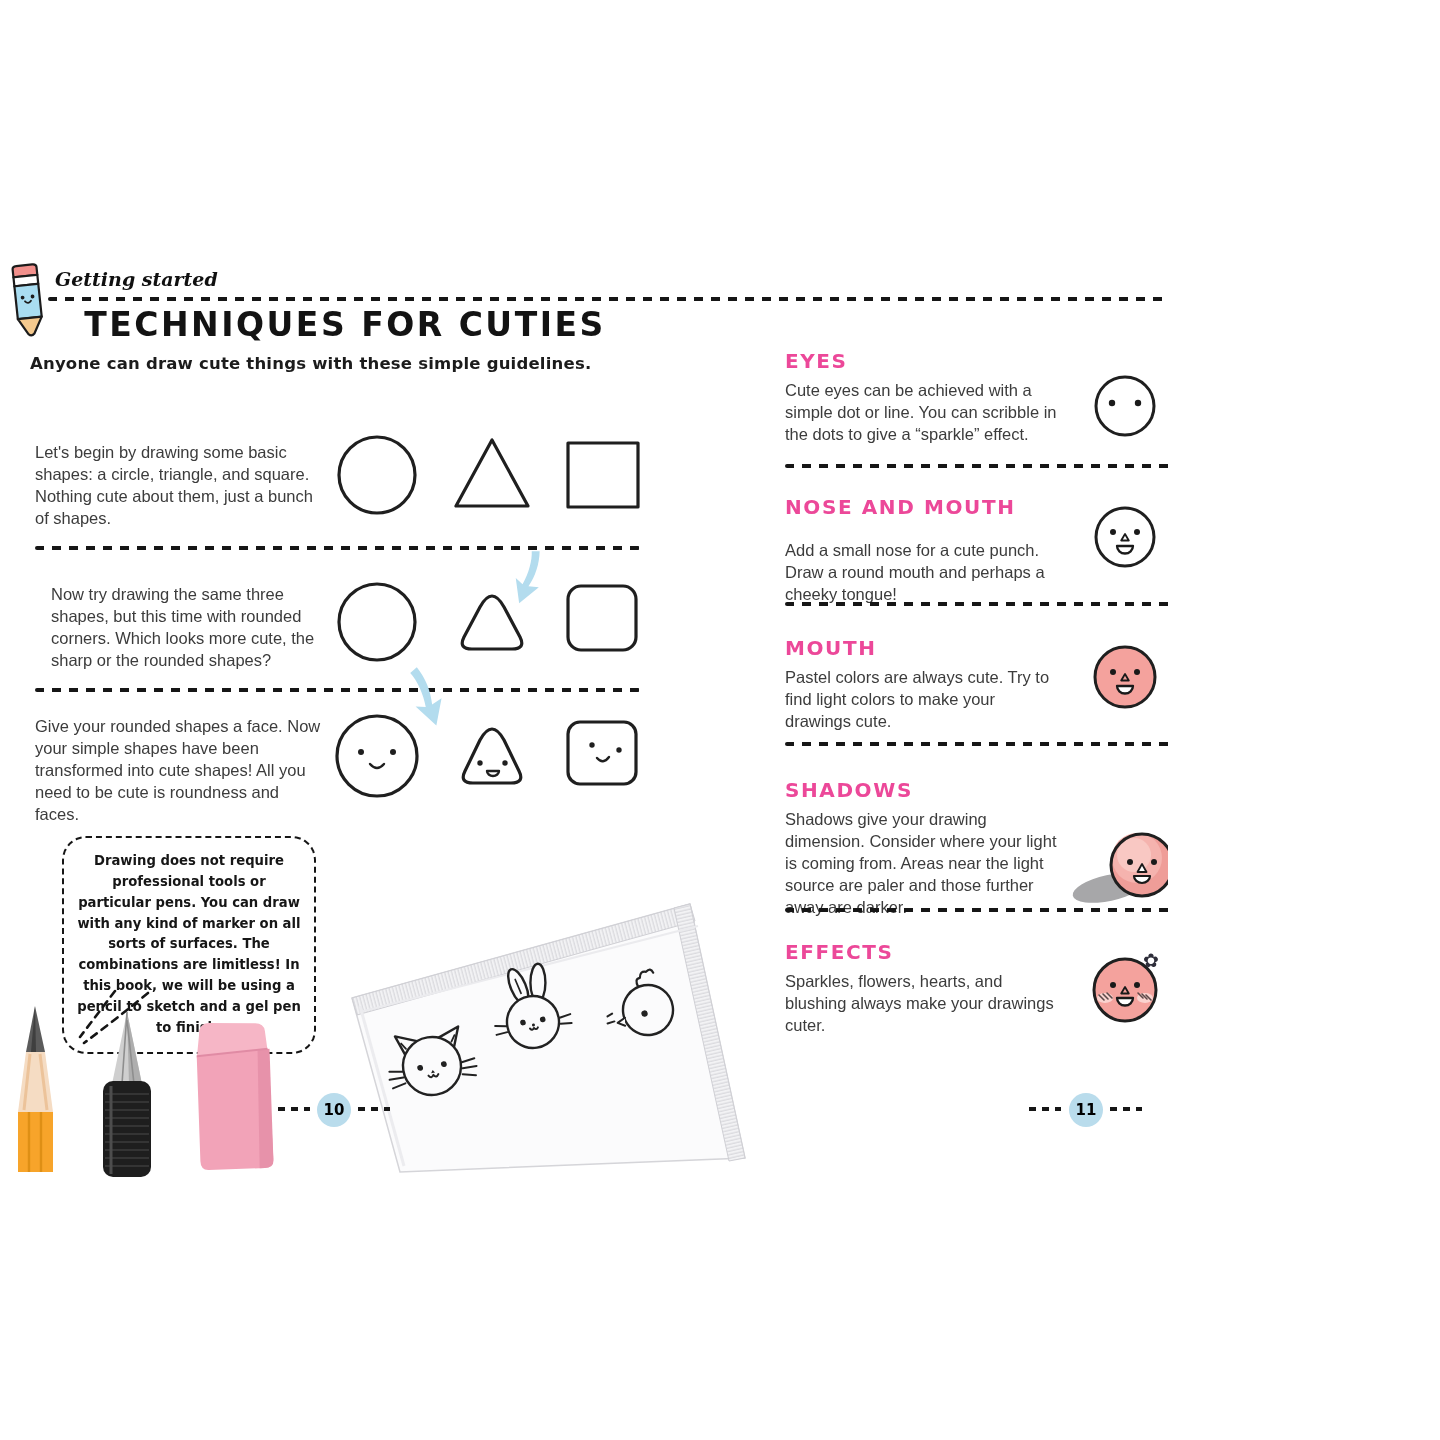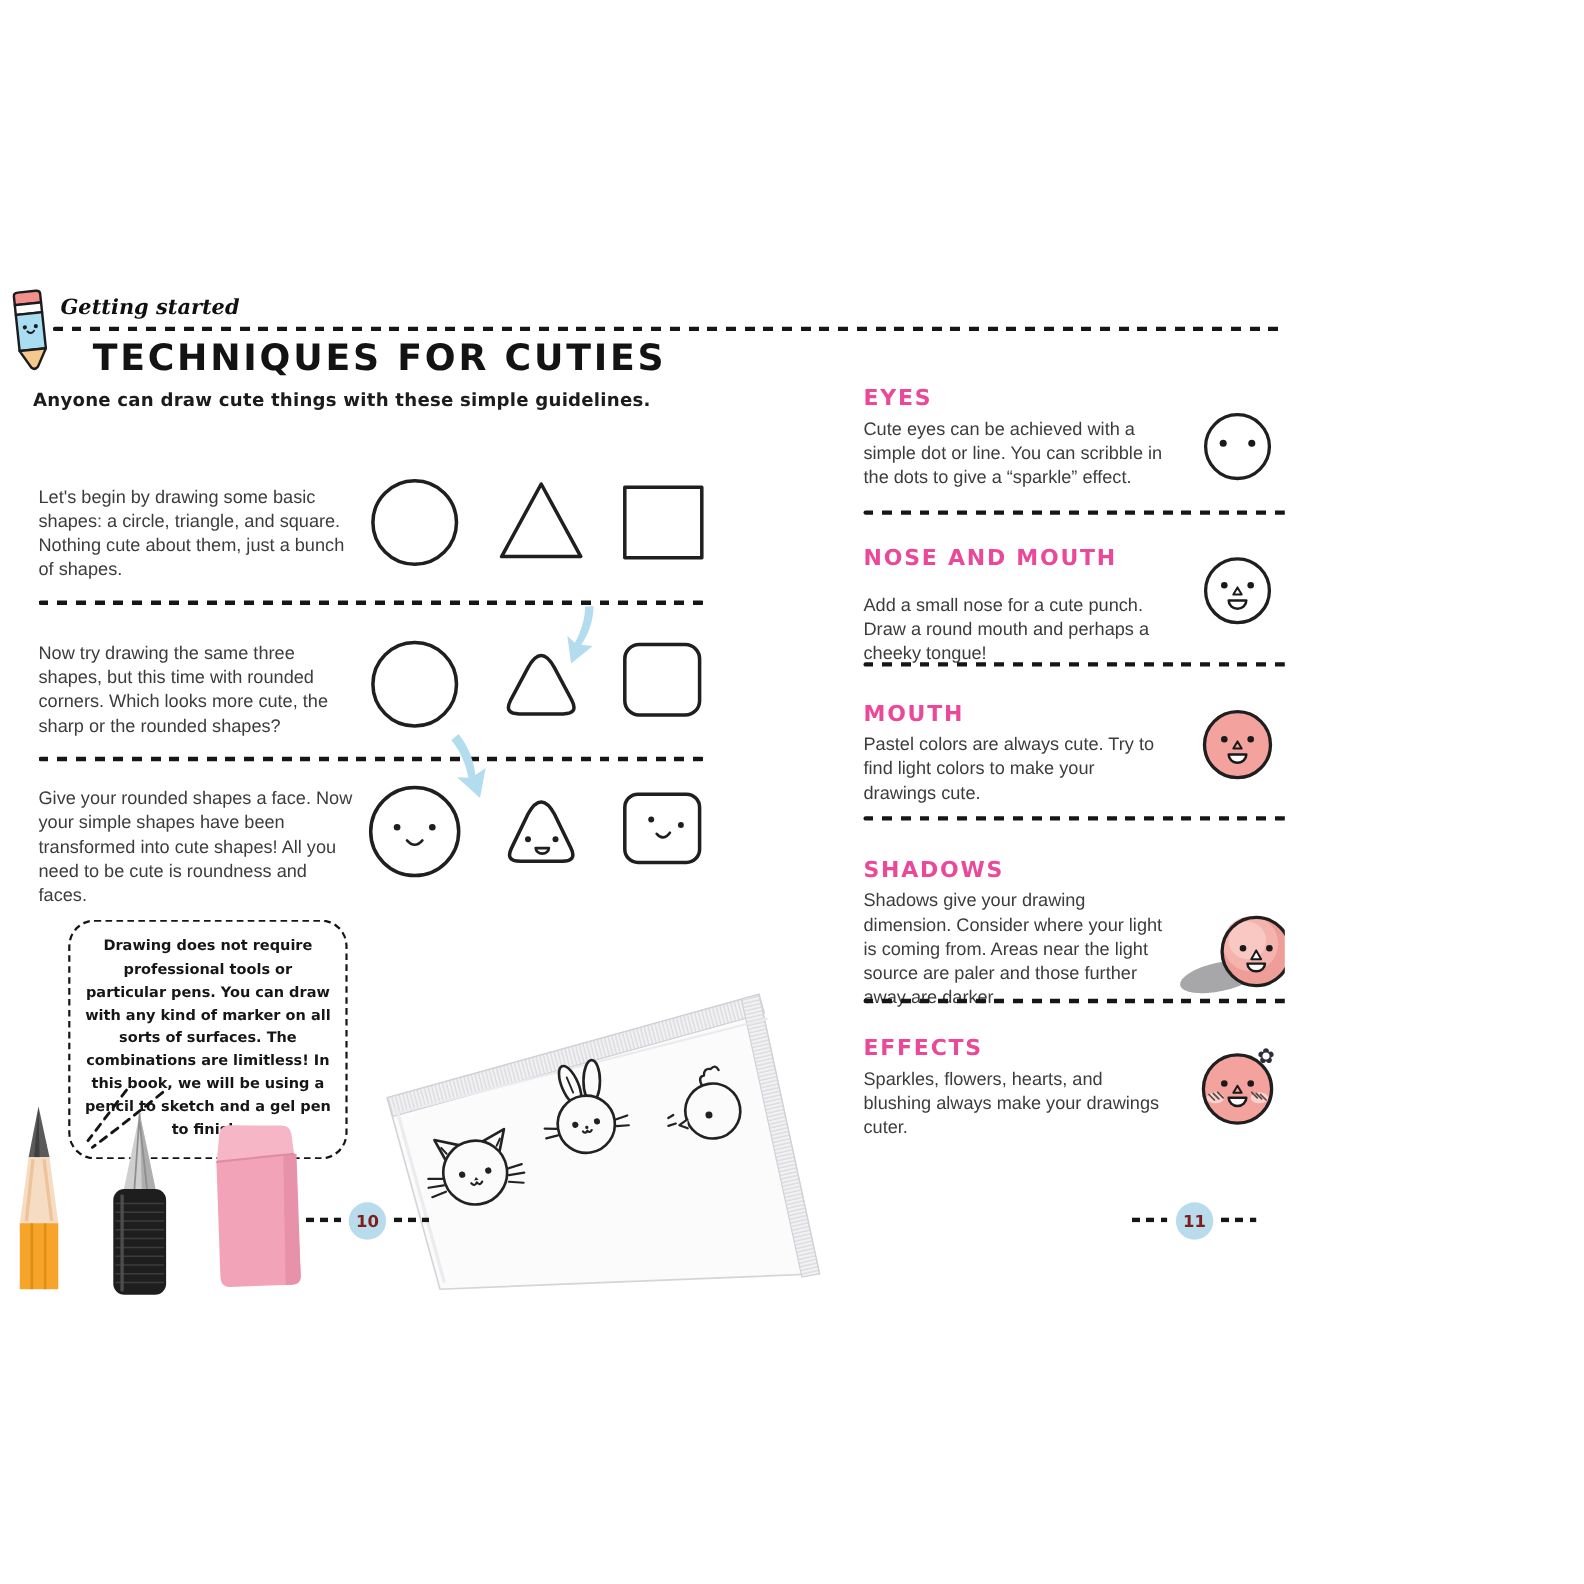--- a/index.html
+++ b/index.html
@@ -10,21 +10,21 @@
   .script-head{font-family:"DejaVu Serif",serif;font-style:italic;font-weight:700;font-size:19px;color:#101010}
   .dash{height:3.6px;background:repeating-linear-gradient(90deg,#161616 0 9px,transparent 9px 17px);border-radius:2px}
   .dash-sm{height:4.2px;background:repeating-linear-gradient(90deg,#161616 0 7px,transparent 7px 13px)}
   .title{font-family:"DejaVu Sans",sans-serif;font-weight:800;font-size:33px;letter-spacing:2.5px;color:#131313;text-align:center}
   .subtitle{font-family:"DejaVu Sans",sans-serif;font-weight:700;font-size:16.5px;letter-spacing:.2px;color:#1c1c1c;text-align:left}
   .bodytext{font-family:Liberation Sans, sans-serif;font-size:16.5px;line-height:1.34;color:#3c3c3c}
   .sechead{font-family:"DejaVu Sans",sans-serif;font-weight:800;font-size:20px;letter-spacing:1.6px;color:#ec4899}
   .bubble{border:2.6px dashed #151515;border-radius:24px;font-family:"DejaVu Sans",sans-serif;font-weight:700;
           font-size:13.2px;line-height:1.58;text-align:center;padding:13px 10px;color:#161616}
   .badge{width:34px;height:34px;border-radius:50%;background:#b9dcec;display:flex;align-items:center;justify-content:center;
-         font-family:"DejaVu Sans",sans-serif;font-weight:700;font-size:15px;color:#7f1d1d}
+         font-family:"DejaVu Sans",sans-serif;font-weight:700;font-size:15px;color:#000000}
   .glyph{position:absolute;font-family:"DejaVu Sans",sans-serif;line-height:1}
   svg{display:block;overflow:visible}
 </style>
 </head>
 <body>
 
 <div class="canvas">
 
   <svg class="abs" style="left:6px;top:263px;transform:rotate(-6deg)" width="44" height="76" viewBox="0 0 44 76">
     <g stroke="#1c1c1c" stroke-width="2.2" stroke-linejoin="round">
@@ -52,21 +52,21 @@
     <circle cx="17" cy="34" r="1.9" fill="#1c1c1c"></circle>
       <circle cx="27" cy="34" r="1.9" fill="#1c1c1c"></circle>
     <path d="M19 38 q3 3.6 6 0" fill="none" stroke="#1c1c1c" stroke-width="1.8" stroke-linecap="round"></path>
   </svg>
 
   <section>
     <h1 class="abs title" style="left:30px;top:305px;width:630px">TECHNIQUES FOR CUTIES</h1>
     <p class="abs subtitle" style="left:30px;top:354px;width:630px">Anyone can draw cute things with these simple guidelines.</p>
 
     <p class="abs bodytext" style="left:35px;top:441px;width:282px">Let's begin by drawing some basic shapes: a circle, triangle, and square. Nothing cute about them, just a bunch of shapes.</p>
-    <p class="abs bodytext" style="left:35px;top:583px;width:282px">Now try drawing the same three shapes, but this time with rounded corners. Which looks more cute, the sharp or the rounded shapes?</p>
+    <p class="abs bodytext" style="left:51px;top:583px;width:282px">Now try drawing the same three shapes, but this time with rounded corners. Which looks more cute, the sharp or the rounded shapes?</p>
     <p class="abs bodytext" style="left:35px;top:715px;width:292px">Give your rounded shapes a face. Now your simple shapes have been transformed into cute shapes! All you need to be cute is roundness and faces.</p>
 
     <svg class="abs" style="left:330px;top:430px" width="320" height="370" viewBox="0 0 320 370">
       <g fill="#ffffff" stroke="#1f1f1f" stroke-width="3.2" stroke-linejoin="round" stroke-linecap="round">
 
         <circle cx="47" cy="45" r="38"></circle>
         <polygon points="162,10 126,76 198,76"></polygon>
         <rect x="238" y="13" width="70" height="64"></rect>
 
         <circle cx="47" cy="192" r="38"></circle>

